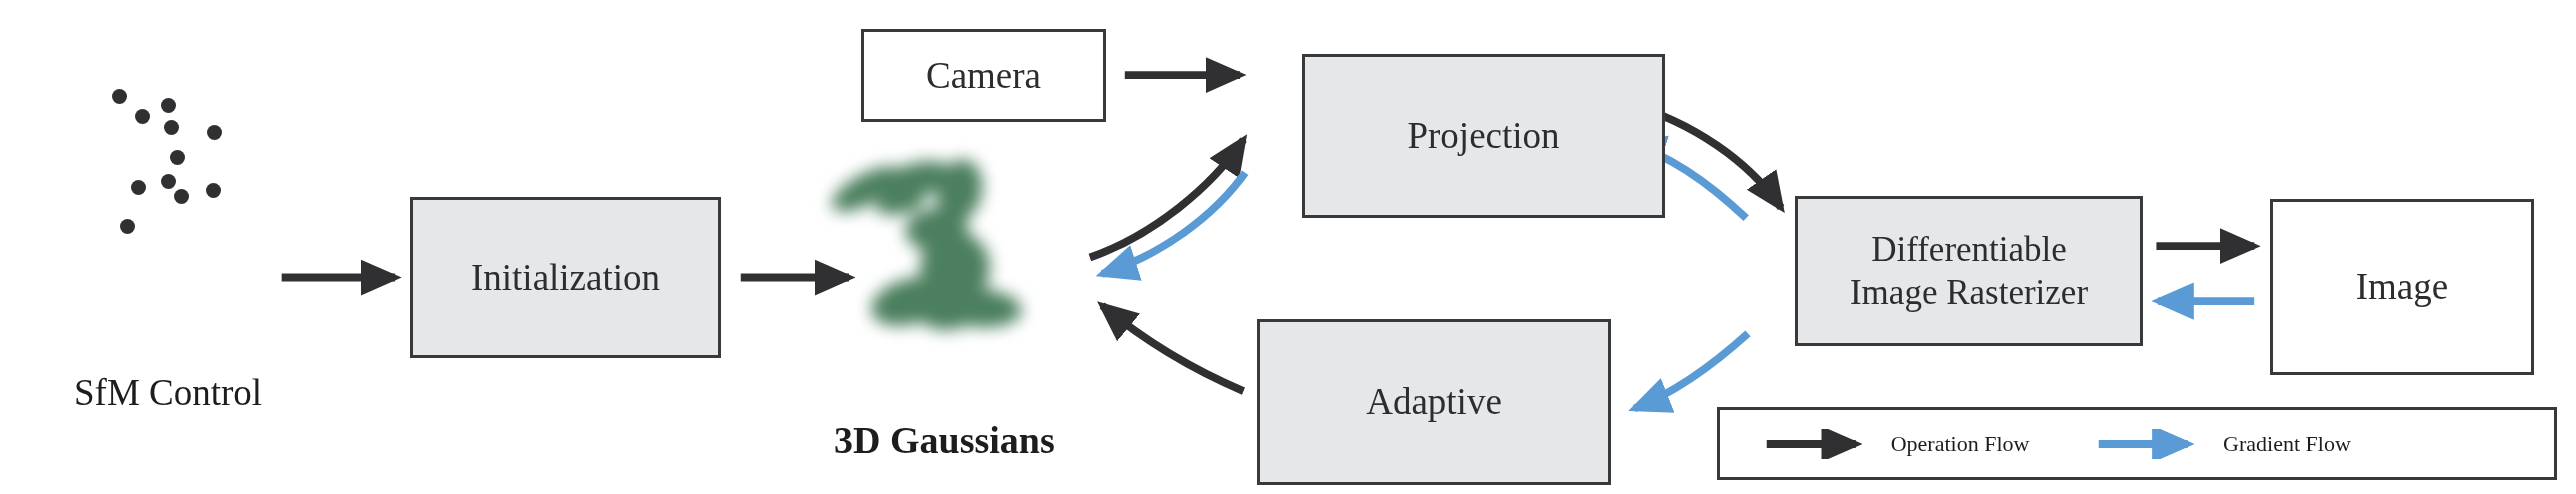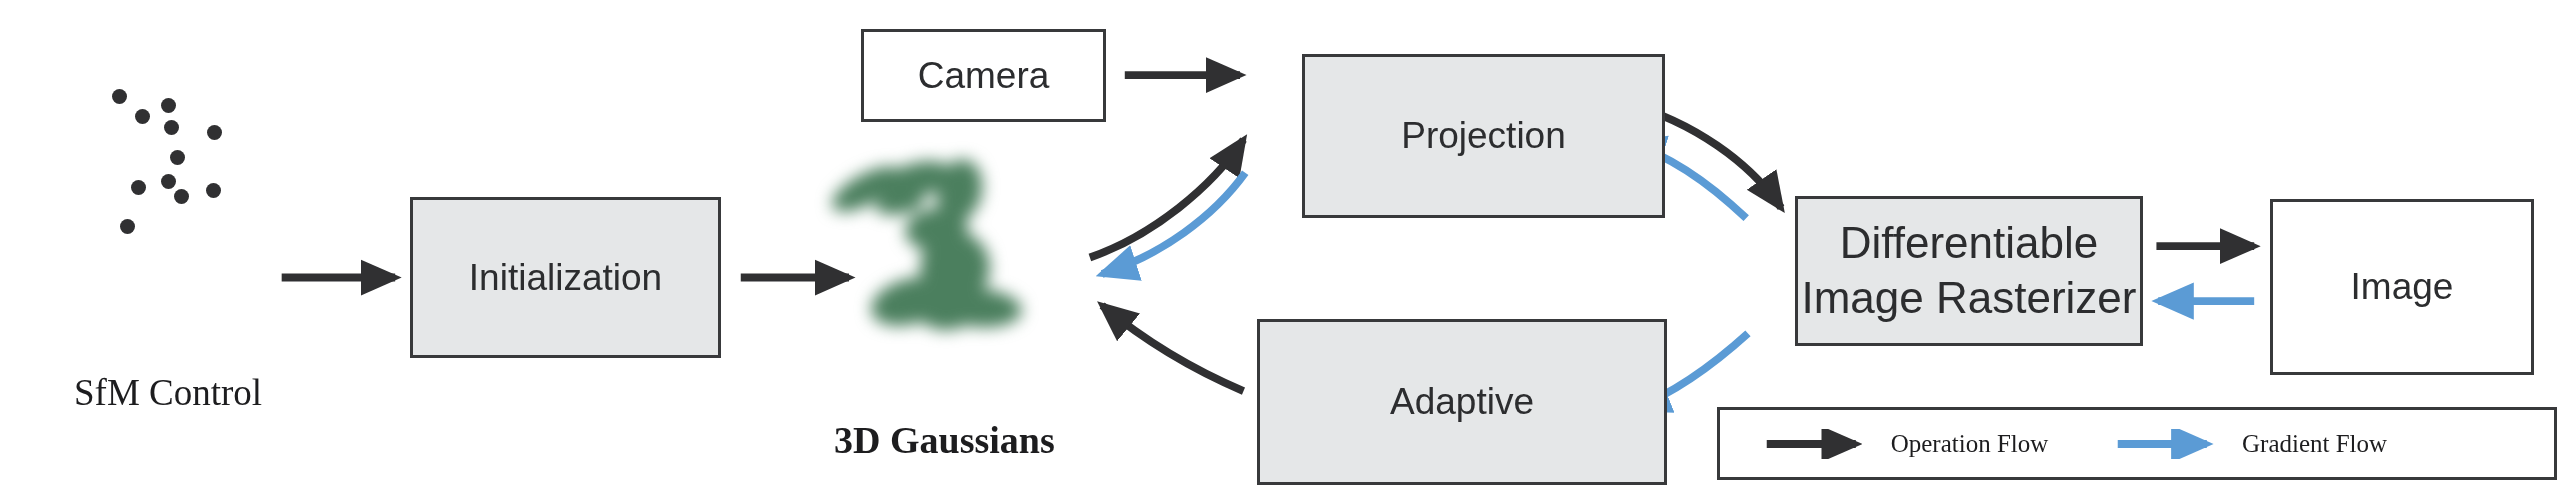--- a/index.html
+++ b/index.html
@@ -6,29 +6,29 @@
   body{width:2576px;height:494px;overflow:hidden;
        font-family:"Liberation Serif","DejaVu Serif",serif;
        -webkit-font-smoothing:antialiased;}
   #stage{position:relative;width:2576px;height:494px;background:#fff;}
 
   
   .box{position:absolute;box-sizing:border-box;
        border:3.5px solid #38393b;
        display:flex;align-items:center;justify-content:center;
        text-align:center;color:#2c2d2f;line-height:1.24;
-       font-family:Liberation Sans, sans-serif;}
+       font-family:Liberation Serif, serif;}
   .box.gray{background:#e5e7e8;}
   .box.white{background:#ffffff;}
 
   #box-initialization{left:410px;top:197px;width:311px;height:161px;font-size:37px;}
   #box-camera{left:861px;top:29px;width:245px;height:93px;font-size:37px;}
   #box-projection{left:1257px;top:54px;width:363px;height:164px;font-size:37px;margin-left:45px;}
-  #box-adaptive{left:1257px;top:319px;width:410px;height:166px;font-size:37px;}
-  #box-rasterizer{left:1795px;top:196px;width:348px;height:150px;font-size:44px;}
+  #box-adaptive{left:1257px;top:319px;width:354px;height:166px;font-size:37px;}
+  #box-rasterizer{left:1795px;top:196px;width:348px;height:150px;font-size:35px;}
   #box-image{left:2270px;top:199px;width:264px;height:176px;font-size:37px;}
 
   .two-line{display:block;}
   .two-line span{display:block;}
 
   
   .caption{position:absolute;color:#1d1d1f;white-space:nowrap;
            font-family:"Liberation Serif","DejaVu Serif",serif;}
   #caption-sfm{left:74px;top:371px;font-size:37px;}
   #caption-gaussians{left:834px;top:370px;font-size:38px;font-weight:bold;margin-top:48px;}
@@ -43,21 +43,21 @@
                  filter:blur(7.9px);}
   #gaussian-blob .el{position:absolute;border-radius:50%;background:#4b7f5e;}
 
   
   #legend{position:absolute;left:1717px;top:407px;width:840px;height:73px;
           box-sizing:border-box;border:3.5px solid #38393b;background:#fff;
           display:flex;align-items:center;}
   .legend-entry{display:flex;align-items:center;gap:15.7px;}
   #legend-op{margin-left:45px;}
   #legend-grad{margin-left:68px;}
-  .legend-label{font-size:25px;color:#1d1d1f;white-space:nowrap;
+  .legend-label{font-size:22px;color:#1d1d1f;white-space:nowrap;
                 font-family:"Liberation Serif","DejaVu Serif",serif;}
 
   
   #arrows{position:absolute;left:0;top:0;width:2576px;height:494px;
           pointer-events:none;}
 </style>
 </head>
 <body>
 
 <div id="stage">

